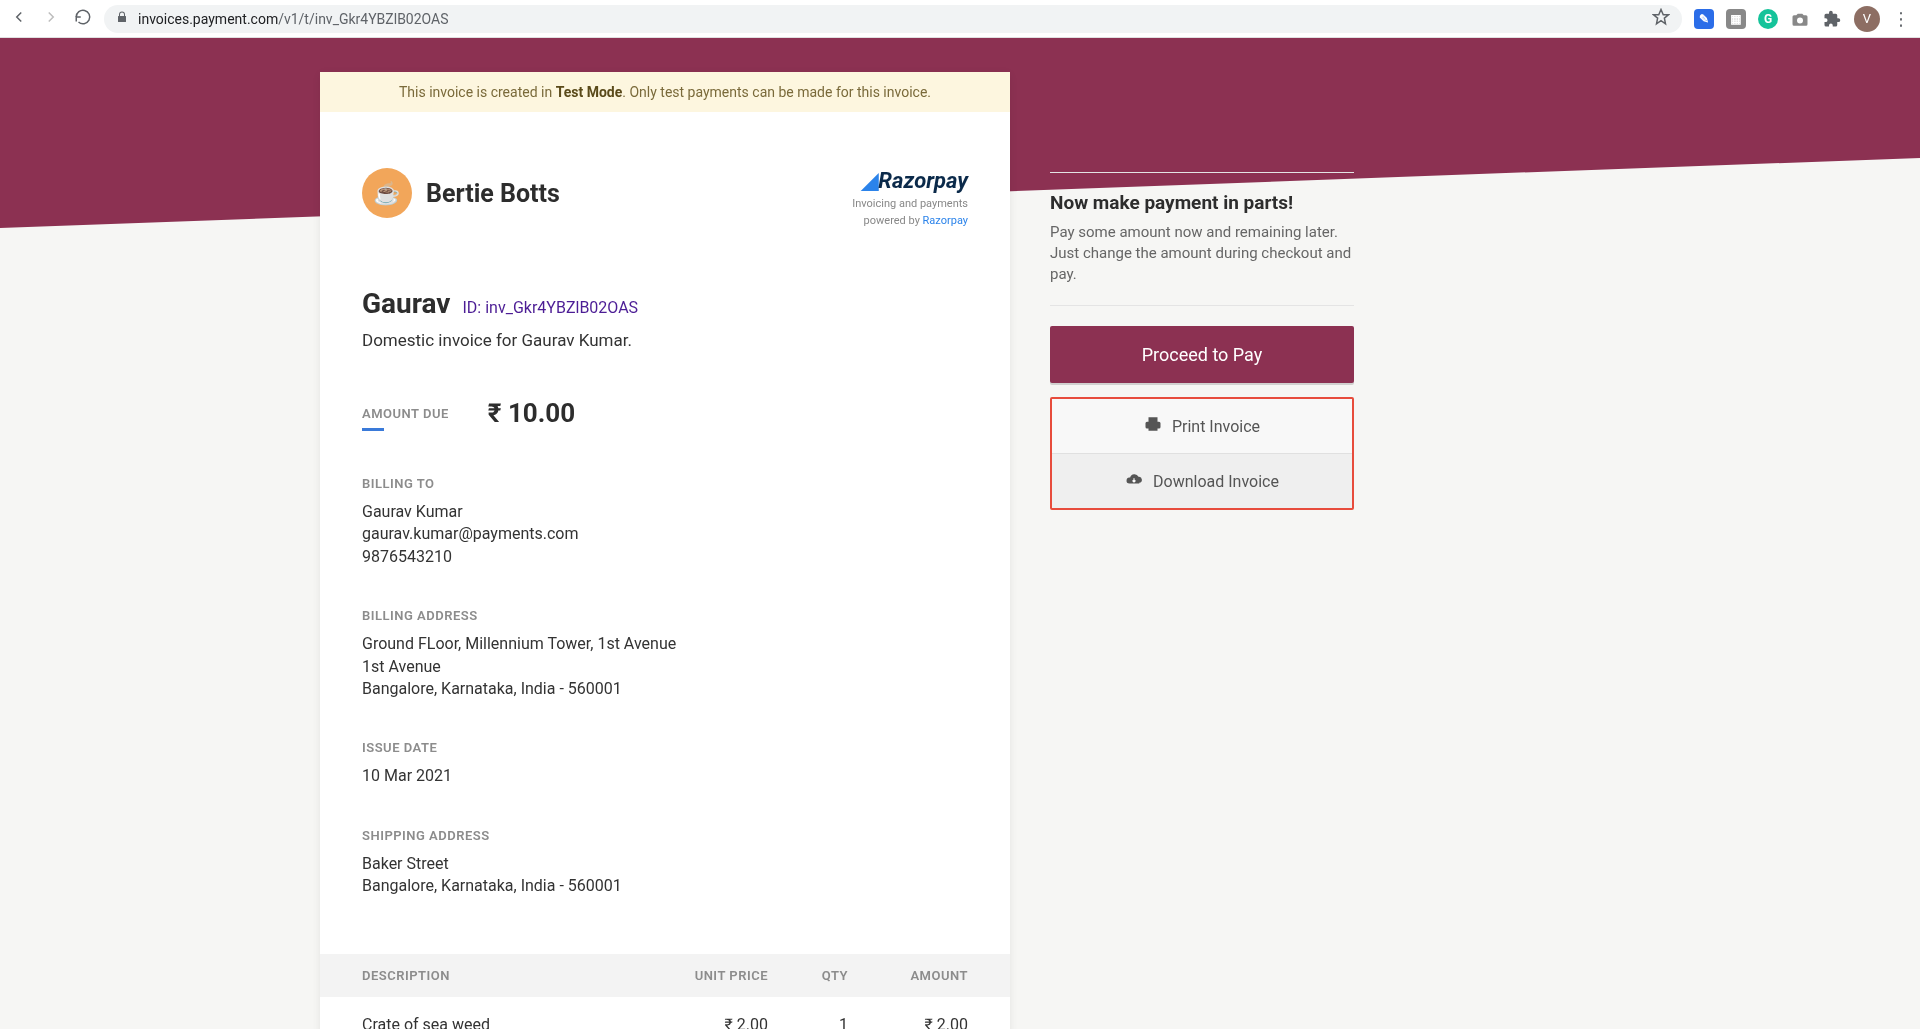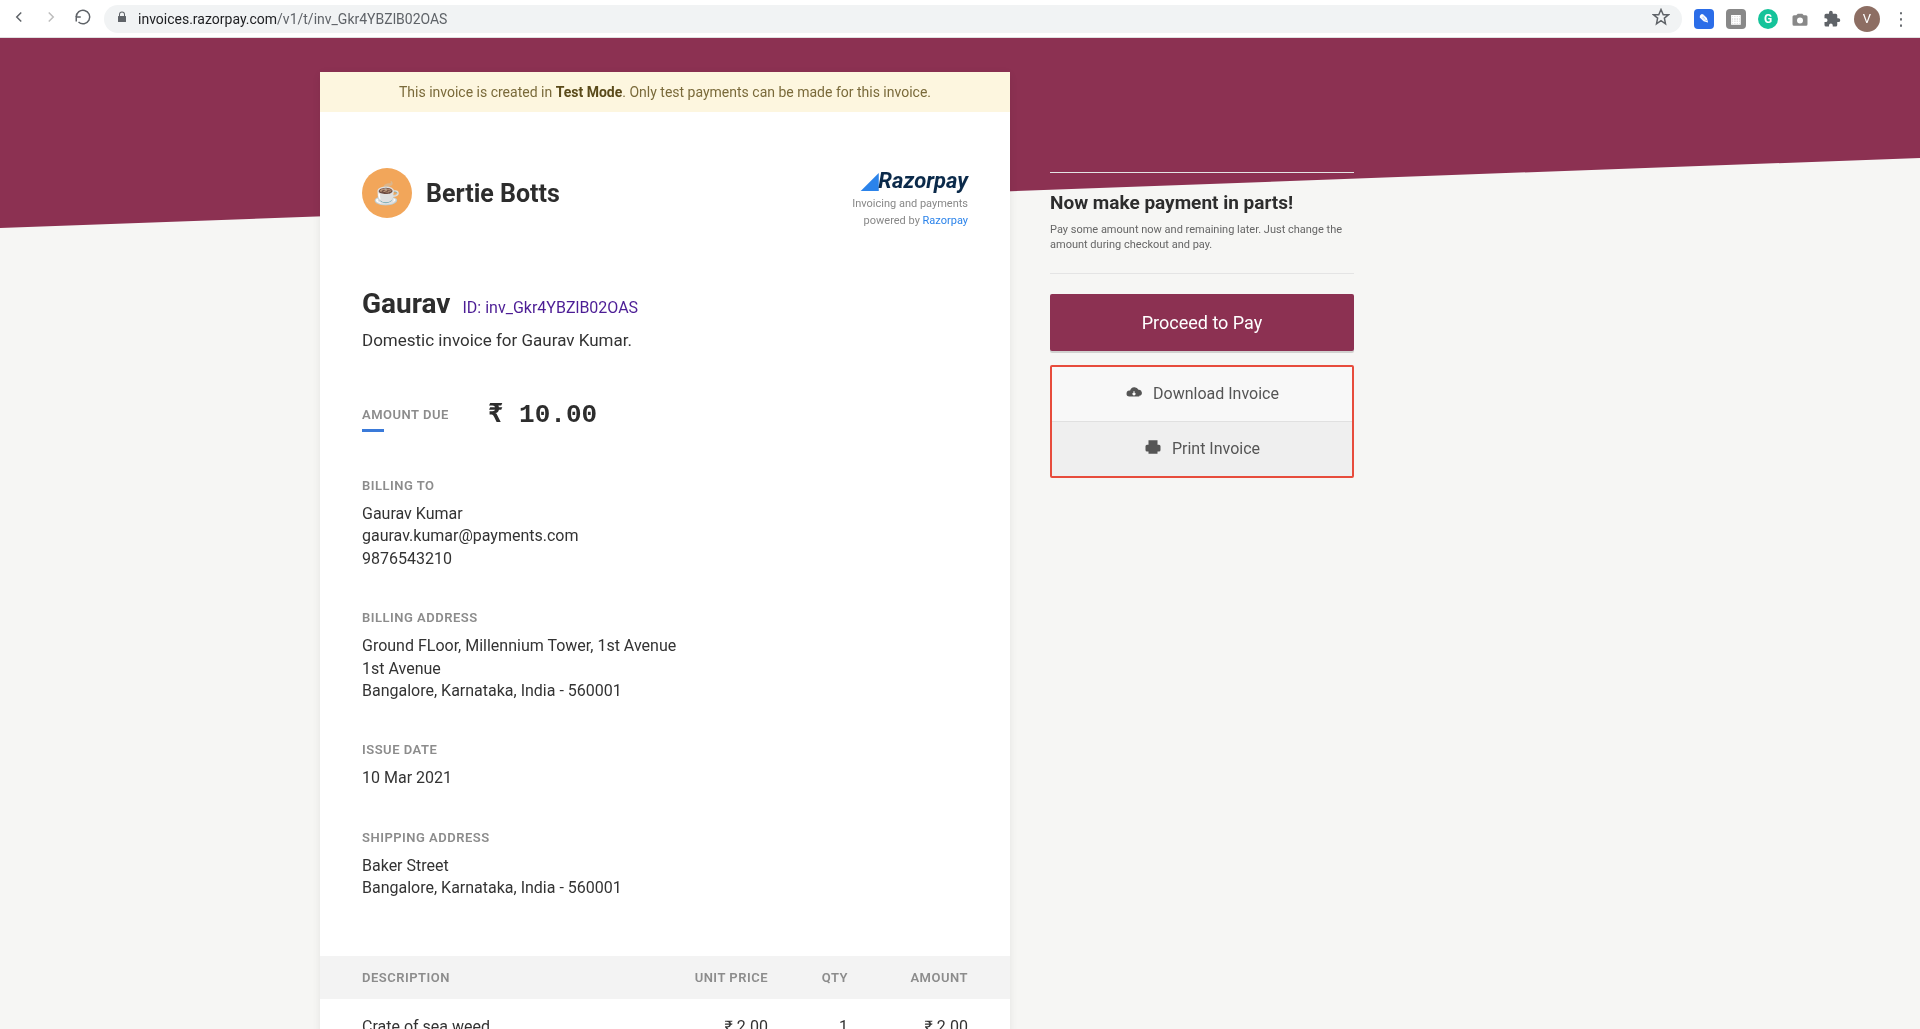--- a/index.html
+++ b/index.html
@@ -194,21 +194,20 @@
   left: 0;
   bottom: -10px;
   width: 22px;
   height: 3px;
   background: #3a7ad9;
 }
 .amount-val {
   font-size: 26px;
   font-weight: 700;
   color: #2d2d2d;
-  font-family: Liberation Mono, monospace;
 }
 .details-grid {
   margin-top: 48px;
   display: grid;
   grid-template-columns: 1fr;
   row-gap: 40px;
   column-gap: 20px;
 }
 .detail-block .label-sm { margin-bottom: 10px; display: block; }
 .detail-block p {
@@ -249,21 +248,21 @@
   border-top: 1px solid #e4e4e4;
   margin: 0 0 0 0;
 }
 .side-title {
   font-size: 19px;
   font-weight: 700;
   color: #2d2d2d;
   margin-top: 18px;
 }
 .side-text {
-  font-size: 11px;
+  font-size: 15px;
   color: #666;
   margin-top: 8px;
   line-height: 1.4;
   margin-bottom: 20px;
 }
 .btn-pay {
   background: #8c3152;
   color: #fff;
   border: none;
   width: 100%;
@@ -316,21 +315,21 @@
           <path d="M3 18v-6h6"></path>
         </svg>
     </span>
   </div>
   <div class="url-bar">
     <span class="lock">
       <svg width="12" height="12" viewBox="0 0 24 24" fill="#5f6368">
           <path d="M6 10V7a6 6 0 1 1 12 0v3h1a1 1 0 0 1 1 1v10a1 1 0 0 1-1 1H5a1 1 0 0 1-1-1V11a1 1 0 0 1 1-1h1zm2 0h8V7a4 4 0 1 0-8 0v3z"></path>
         </svg>
     </span>
-    <span><span class="url-host">invoices.razorpay.com</span><span class="url-path">/v1/t/inv_Gkr4YBZlB02OAS</span></span>
+    <span><span class="url-host">invoices.payment.com</span><span class="url-path">/v1/t/inv_Gkr4YBZlB02OAS</span></span>
     <span class="star">
       <svg width="18" height="18" viewBox="0 0 24 24" fill="none" stroke="#5f6368" stroke-width="2">
           <path d="M12 2l3 7h7l-5.5 4.5L18 21l-6-4-6 4 1.5-7.5L2 9h7z"></path>
         </svg>
     </span>
   </div>
   <div class="ext-icons">
     <div class="ext-icon" style="background:#2b6de8;color:#fff">✎</div>
     <div class="ext-icon" style="background:#888;color:#fff">▦</div>
     <div class="ext-icon" style="background:#15c39a;color:#fff;border-radius:50%">G</div>
@@ -423,30 +422,30 @@
       <div class="side-divider"></div>
       <div class="side-title">Now make payment in parts!</div>
       <div class="side-text">Pay some amount now and remaining later. Just change the amount during checkout and pay.</div>
       <div class="side-divider"></div>
       <div style="height:20px"></div>
       <button class="btn-pay">Proceed to Pay</button>
       <div class="sec-btn-group">
         <button class="sec-btn">
           <span class="ico">
             <svg width="18" height="18" viewBox="0 0 24 24" fill="#555">
+                <path d="M6 9V3h12v6M6 18H4a2 2 0 0 1-2-2v-5a2 2 0 0 1 2-2h16a2 2 0 0 1 2 2v5a2 2 0 0 1-2 2h-2M6 14h12v7H6z"></path>
+              </svg>
+          </span>
+          <span>Print Invoice</span>
+        </button>
+        <button class="sec-btn">
+          <span class="ico">
+            <svg width="18" height="18" viewBox="0 0 24 24" fill="#555">
                 <path d="M19 18H6a4 4 0 1 1 .8-7.93A6 6 0 0 1 18 9a4 4 0 0 1 1 8z"></path>
                 <path d="M12 11v5m0 0l-2-2m2 2l2-2" stroke="#fff" stroke-width="1.5" fill="none"></path>
               </svg>
           </span>
           <span>Download Invoice</span>
         </button>
-        <button class="sec-btn">
-          <span class="ico">
-            <svg width="18" height="18" viewBox="0 0 24 24" fill="#555">
-                <path d="M6 9V3h12v6M6 18H4a2 2 0 0 1-2-2v-5a2 2 0 0 1 2-2h16a2 2 0 0 1 2 2v5a2 2 0 0 1-2 2h-2M6 14h12v7H6z"></path>
-              </svg>
-          </span>
-          <span>Print Invoice</span>
-        </button>
       </div>
     </div>
   </div>
 </div>
 
 </body></html>

